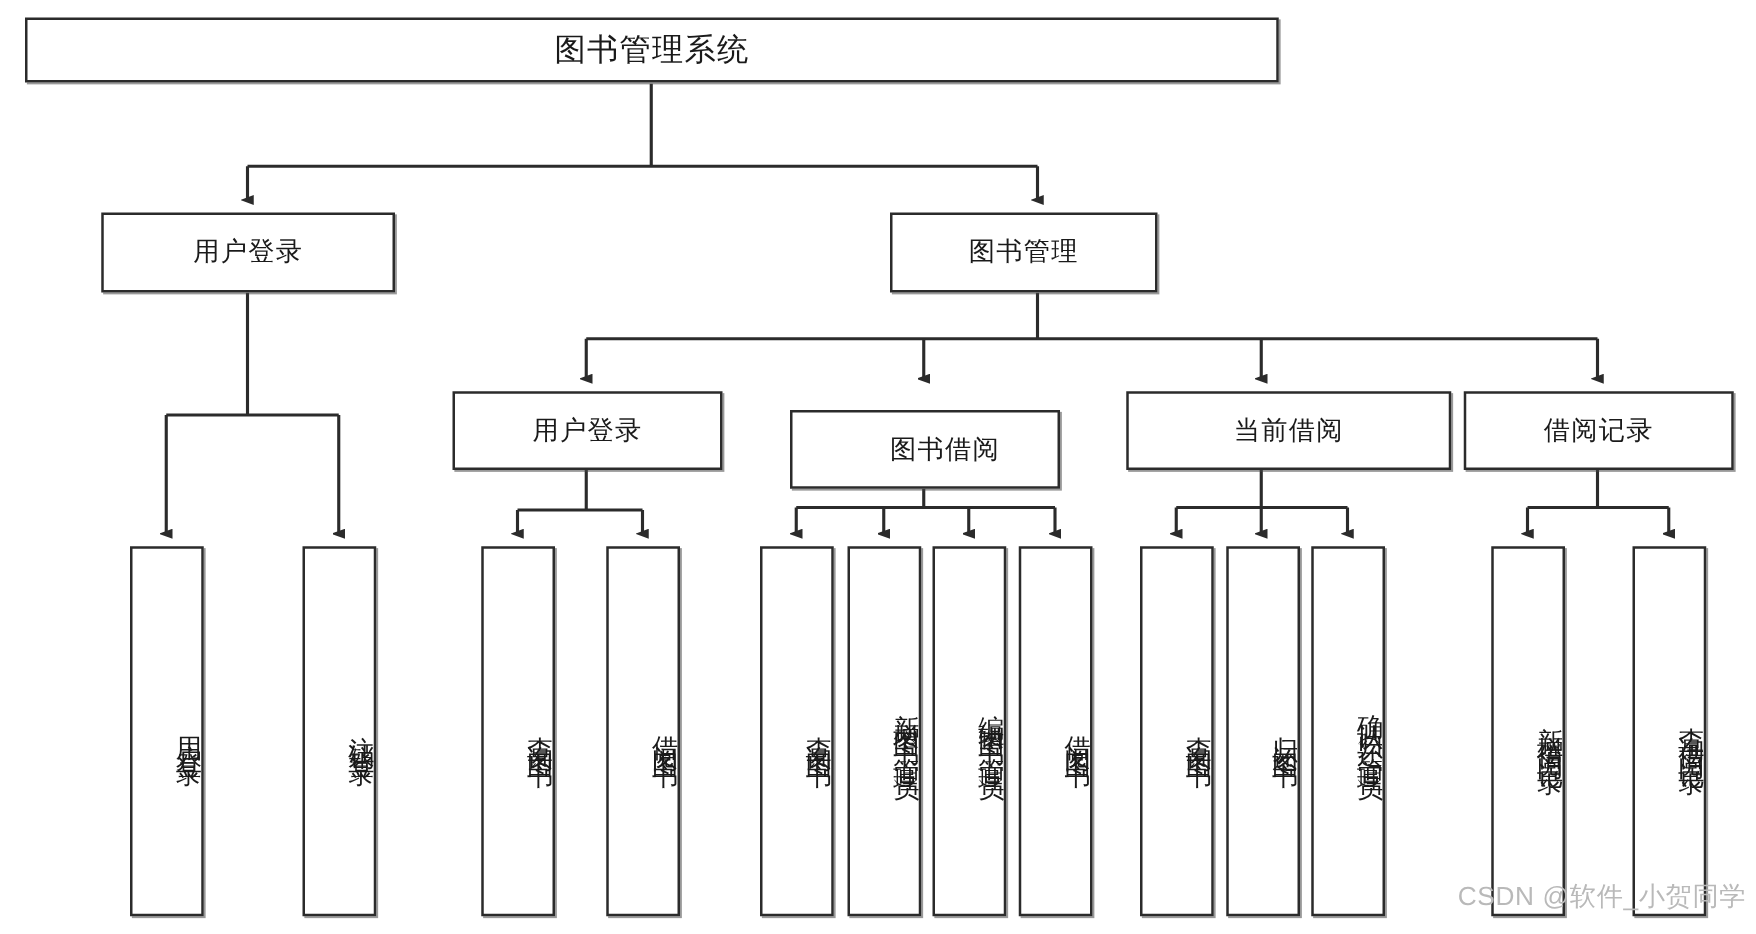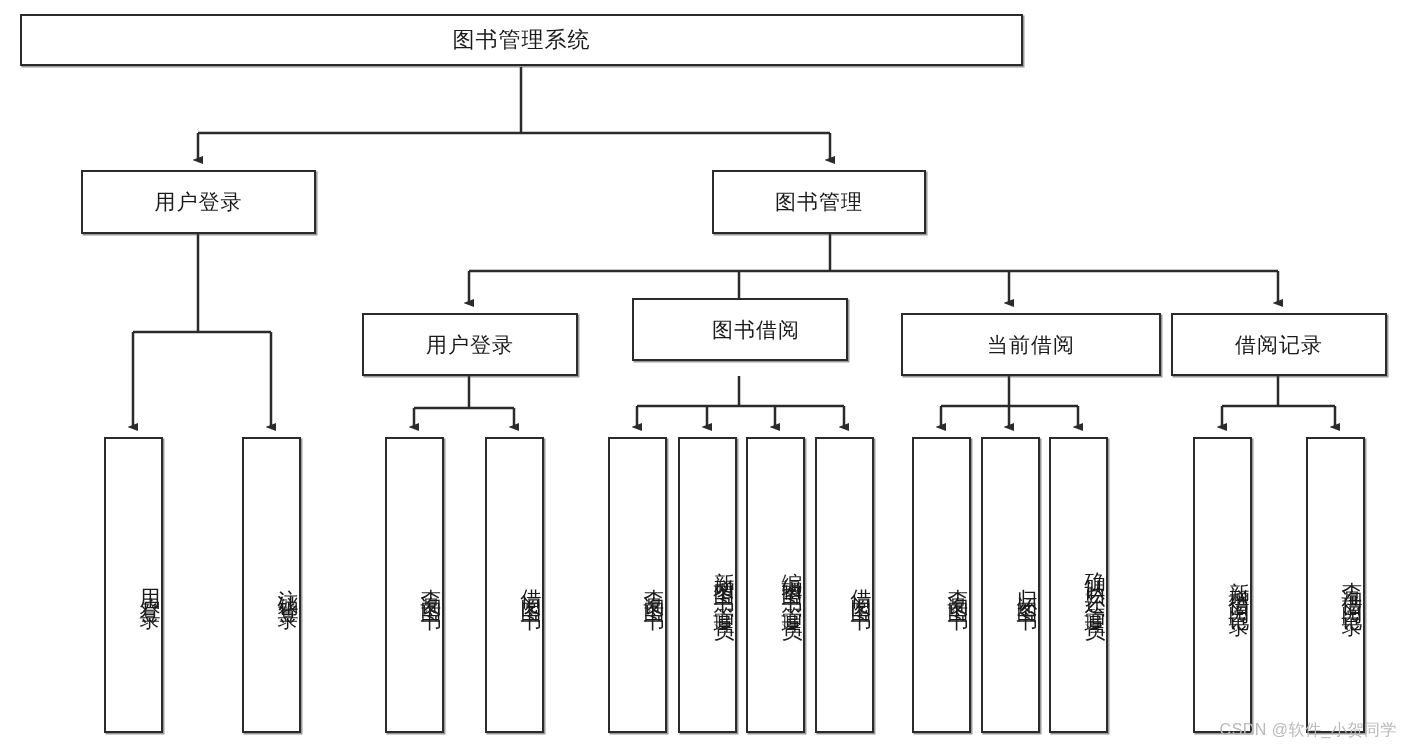--- a/index.html
+++ b/index.html
@@ -37,42 +37,42 @@
     color: #1a1a1a;
     z-index: 2;
   }
   .node-h {
     font-size: 21px;
     letter-spacing: 1px;
     line-height: 1.2;
     white-space: nowrap;
   }
   .node-root {
-    font-size: 22px;
+    font-size: 25px;
   }
   .node-v {
     writing-mode: vertical-rl;
     text-orientation: upright;
     font-size: 21px;
     letter-spacing: 7px;
     line-height: 1.05;
     padding-top: 2px;
     align-items: flex-start;
     justify-content: center;
   }
   .node-v .vtext {
     writing-mode: vertical-rl;
     text-orientation: upright;
     display: block;
   }
   .watermark {
     position: absolute;
     right: 8px;
-    bottom: 6px;
-    font-size: 16px;
+    bottom: 16px;
+    font-size: 21px;
     color: #b9b9b9;
     letter-spacing: 0.5px;
     z-index: 5;
     white-space: nowrap;
   }
 </style>
 </head>
 <body>
 
 <div id="canvas">
@@ -136,21 +136,21 @@
   </div>
 
   <div class="node node-h" style="left:712px; top:170px; width:214px; height:64px;">
     <span>图书管理</span>
   </div>
 
   <div class="node node-h" style="left:362px; top:313px; width:216px; height:63px;">
     <span>用户登录</span>
   </div>
 
-  <div class="node node-h" style="left:632px; top:298px; width:216px; height:63px;padding-left:32px;">
+  <div class="node node-h" style="left:632px; top:328px; width:216px; height:63px;padding-left:32px;">
     <span>图书借阅</span>
   </div>
 
   <div class="node node-h" style="left:901px; top:313px; width:260px; height:63px;">
     <span>当前借阅</span>
   </div>
 
   <div class="node node-h" style="left:1171px; top:313px; width:216px; height:63px;">
     <span>借阅记录</span>
   </div>

